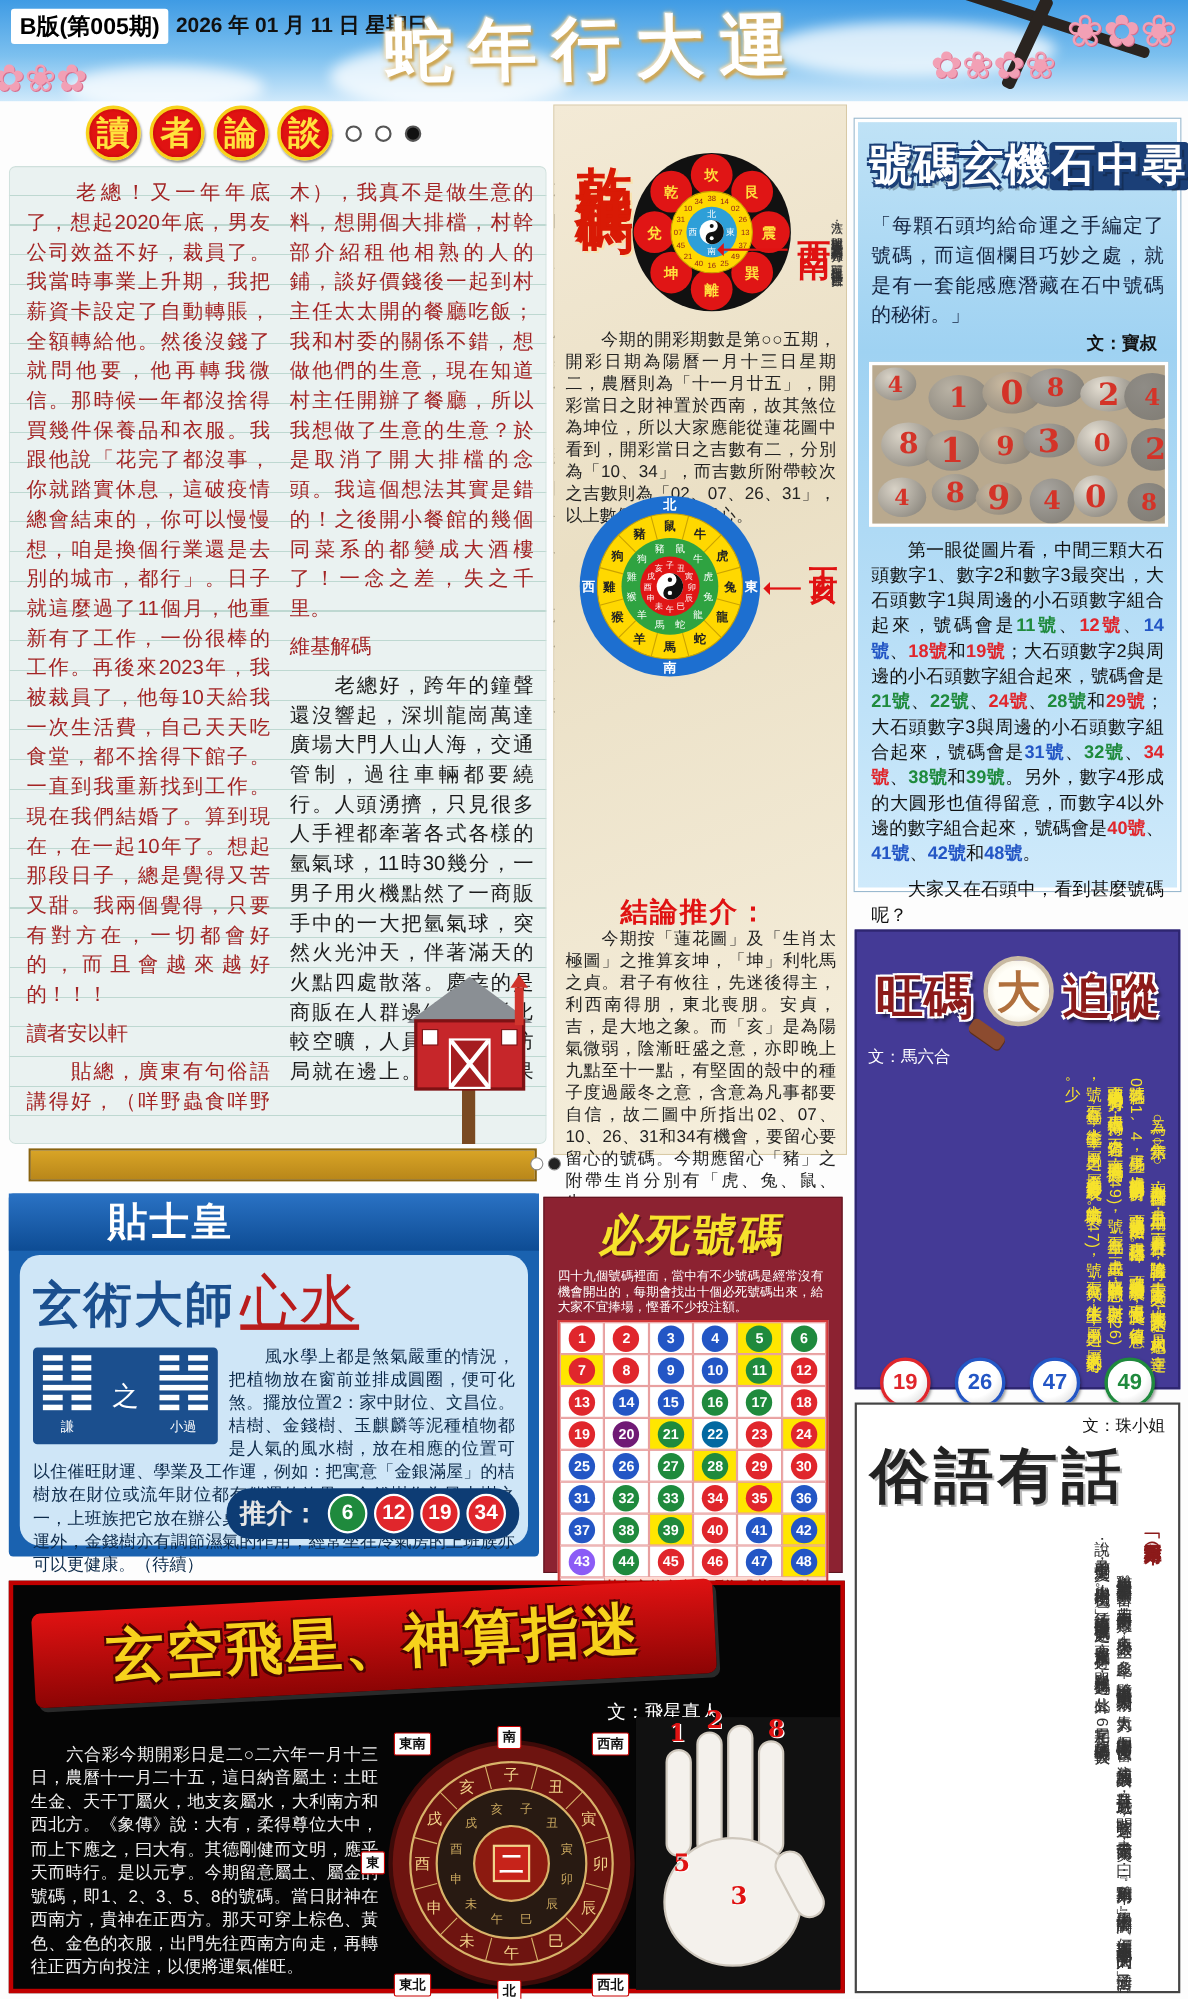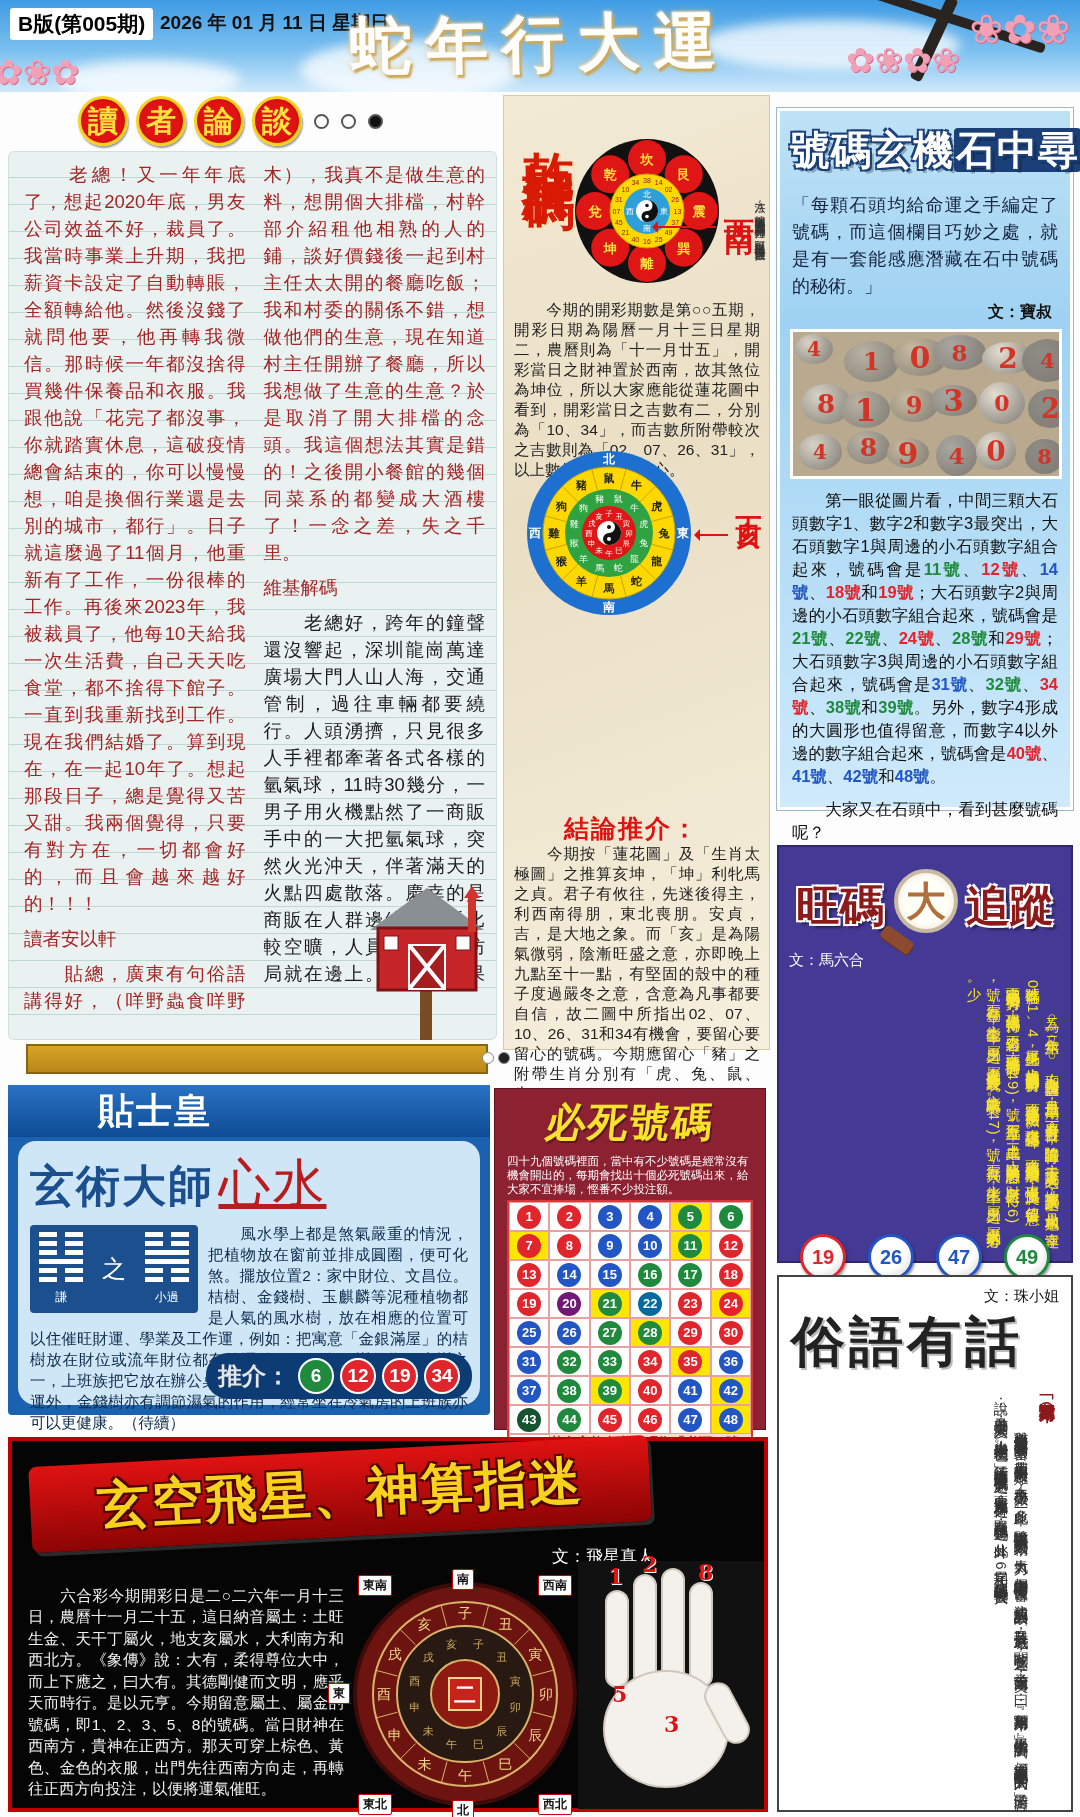--- a/index.html
+++ b/index.html
@@ -624,21 +624,21 @@
           </div>
           <div class="bisi-cell" data-name="lotto-number-cell">
             <span class="ball-s" data-name="lotto-number-ball" style="background: rgb(35, 86, 197);">41</span>
           </div>
           <div class="bisi-cell dead" data-name="lotto-number-cell">
             <span class="ball-s" data-name="lotto-number-ball" style="background: rgb(35, 86, 197);">42</span>
           </div>
         </div>
         <div class="bisi-row" data-name="grid-row">
           <div class="bisi-cell" data-name="lotto-number-cell">
-            <span class="ball-s" data-name="lotto-number-ball" style="background: #14532d;">43</span>
+            <span class="ball-s" data-name="lotto-number-ball" style="background: #8b5cf6;">43</span>
           </div>
           <div class="bisi-cell" data-name="lotto-number-cell">
             <span class="ball-s" data-name="lotto-number-ball" style="background: rgb(31, 138, 61);">44</span>
           </div>
           <div class="bisi-cell" data-name="lotto-number-cell">
             <span class="ball-s" data-name="lotto-number-ball" style="background: rgb(224, 38, 44);">45</span>
           </div>
           <div class="bisi-cell" data-name="lotto-number-cell">
             <span class="ball-s" data-name="lotto-number-ball" style="background: rgb(224, 38, 44);">46</span>
           </div>

